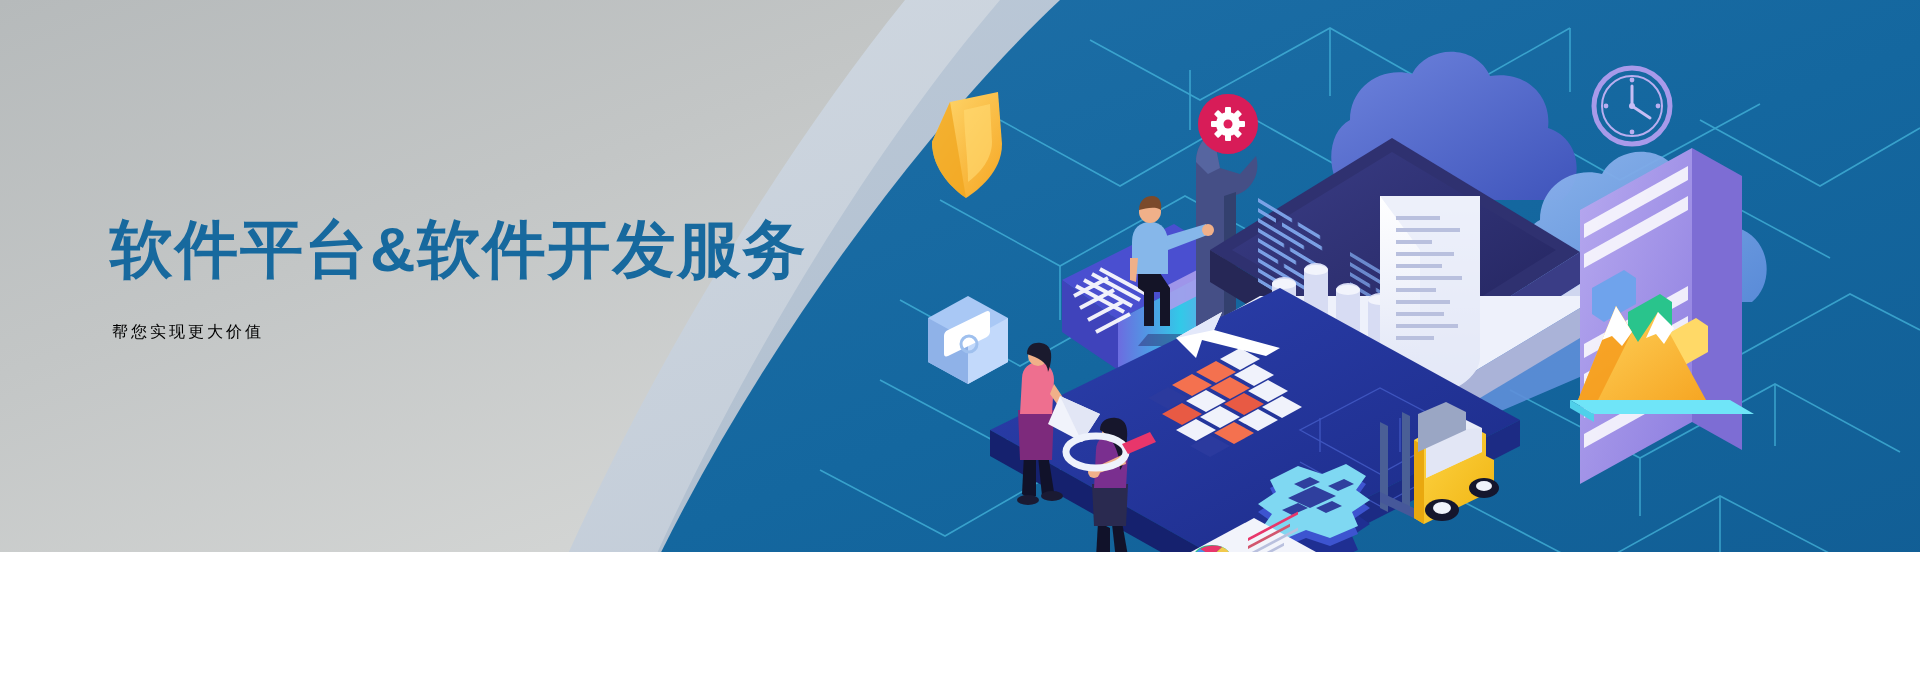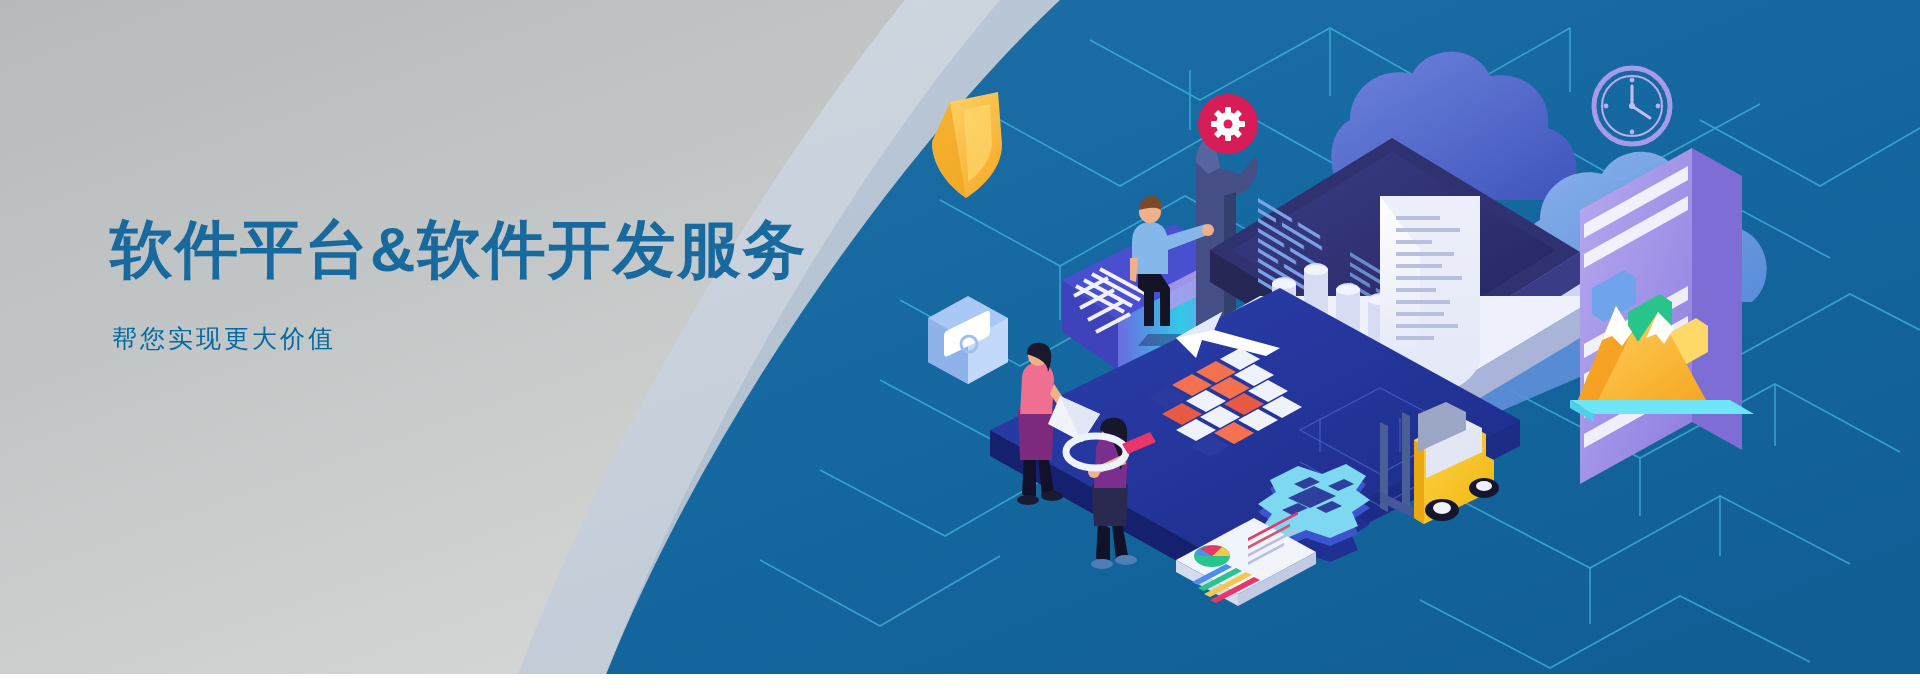--- a/index.html
+++ b/index.html
@@ -1,38 +1,38 @@
 <!DOCTYPE html>
 <html><head>
 <meta charset="utf-8">
 <title>Banner</title>
 <style>
   html,body{margin:0;padding:0;background:#fff;}
   *{box-sizing:border-box;}
   #banner{
     position:relative;
-    width:1920px;height:674px;
+    width:1920px;height:552px;
     overflow:hidden;
     font-family:"Liberation Sans","DejaVu Sans",sans-serif;
   }
   .layer{position:absolute;inset:0;}
   #bg-grey{
     background:linear-gradient(160deg,#b6babb 0%,#c3c6c6 30%,#d3d5d4 62%,#dcdddc 100%);
   }
   #swoosh-svg{position:absolute;inset:0;width:1920px;height:690px;}
 
   
   #copy{position:absolute;left:110px;top:212px;width:760px;}
   #title{
     font-size:63px;line-height:1.18;letter-spacing:2px;
     font-weight:700;color:#17699e;margin:0;white-space:nowrap;
   }
   #subtitle{
-    margin:36px 0 0 2px;font-size:25px;letter-spacing:3px;
-    color:#0369a1;font-weight:400;font-family:Liberation Mono, monospace;
+    margin:36px 0 0 2px;font-size:16px;letter-spacing:3px;
+    color:#000000;font-weight:400;font-family:Liberation Mono, monospace;
   }
 
   
   #art{position:absolute;left:880px;top:0;width:1040px;height:690px;}
   #art svg{display:block;width:1040px;height:690px;}
 </style>
 </head>
 <body>
 
 <div id="banner">

